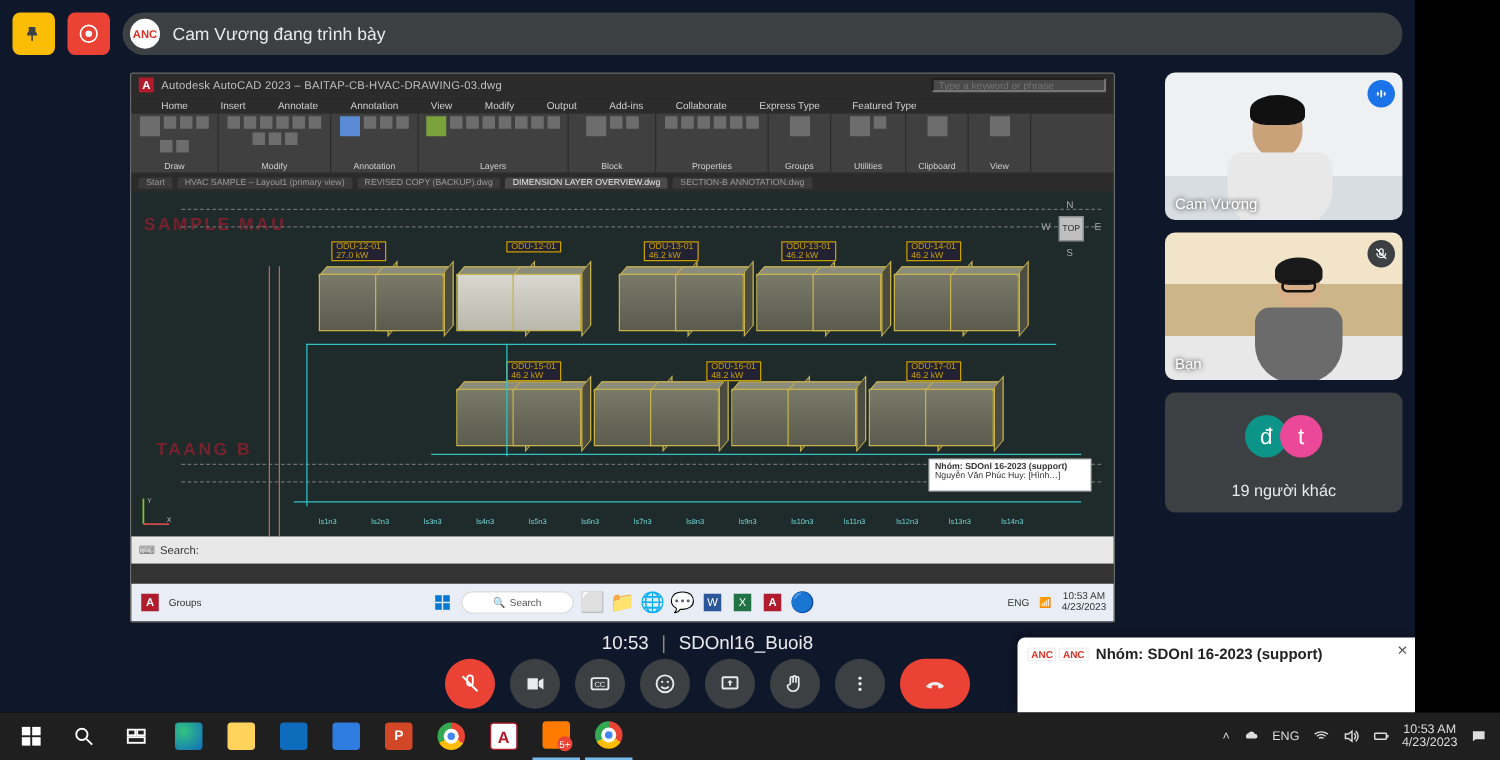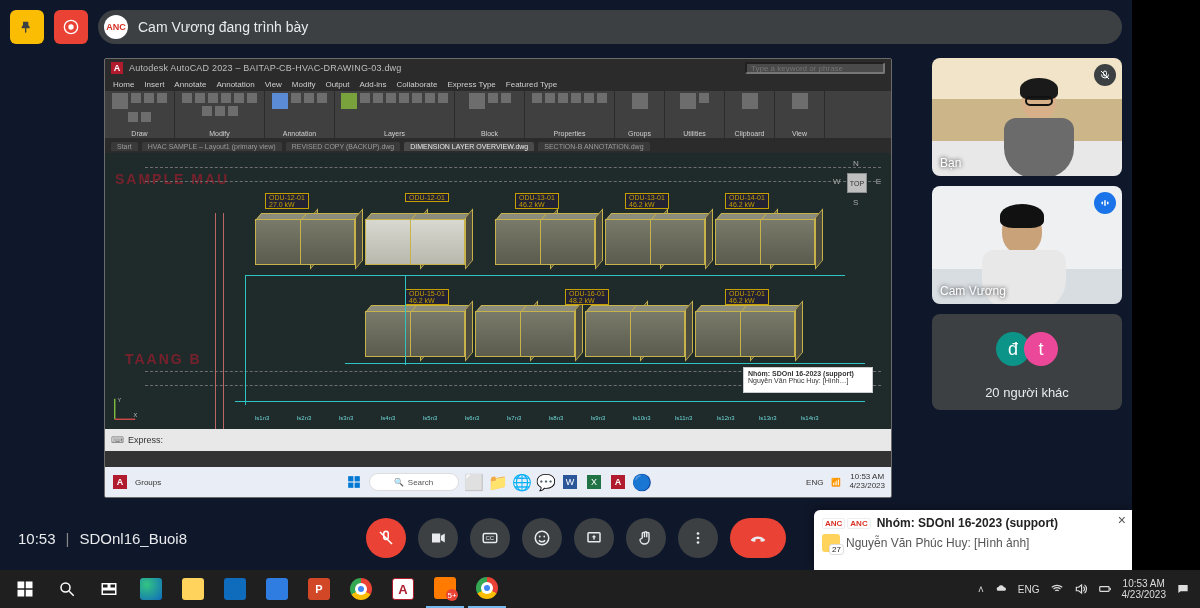--- a/index.html
+++ b/index.html
@@ -34,21 +34,21 @@
   position: absolute; top: 58px; left: 104px; width: 788px; height: 440px;
   background: #3b3b3b; border: 1px solid #6b6b6b; border-radius: 2px;
   display: flex; flex-direction: column; overflow: hidden;
 }
 .acad-title { height: 18px; background: #2b2b2b; display:flex; align-items:center; justify-content:space-between; padding:0 6px; }
 .acad-title-left { display:flex; align-items:center; gap:6px; }
 .acad-logo { width:12px; height:12px; background:#b01c2e; color:#fff; font-size:9px; font-weight:700; display:flex; align-items:center; justify-content:center; }
 .acad-title-text { font-size:9px; color:#bfbfbf; letter-spacing:.2px; }
 .acad-search { width:140px; height:12px; background:#4a4a4a; border-radius:2px; font-size:8px; color:#9a9a9a; padding:0 4px; }
 .acad-menu { height: 14px; background:#2b2b2b; display:flex; gap:10px; padding:0 8px; align-items:center; }
-.acad-menu span { font-size:8px; color:#cfcfcf; }
+.acad-menu span { font-size:8px; color:#cfcfcf;margin-left:16px; }
 .ribbon { height: 48px; background: #404040; border-bottom:1px solid #2b2b2b; display:flex; }
 .ribbon-panel { border-right:1px solid #2b2b2b; padding:2px 6px 0; display:flex; flex-direction:column; align-items:center; }
 .ribbon-icons { display:flex; gap:3px; flex-wrap:wrap; justify-content:center; }
 .ribbon-icons i { width:10px; height:10px; background:#6d6d6d; display:block; }
 .ribbon-icons i.big { width:16px; height:16px; }
 .ribbon-label { font-size:7px; color:#cfcfcf; margin-top:auto; padding-bottom:1px; }
 .doc-tabs { height:14px; background:#2b2b2b; display:flex; gap:4px; padding-left:6px; align-items:center; }
 .doc-tab { font-size:7px; color:#9a9a9a; background:#3a3a3a; padding:1px 6px; border-radius:2px 2px 0 0; }
 .doc-tab.active { color:#e8e8e8; background:#4a4a4a; }
 .canvas { flex:1; background:#1f2a2a; position:relative; overflow:hidden; }
@@ -94,21 +94,21 @@
 .tile-badge svg{ width:12px; height:12px; fill:#fff;}
 .head { position:absolute; border-radius:50% 50% 45% 45%; background:#caa27a; }
 .torso{ position:absolute; border-radius:12px 12px 30px 30px; }
 .avatars-tile{ display:flex; align-items:center; justify-content:center; gap:-6px;}
 .avatars-tile .ball{ width:34px; height:34px; border-radius:50%; color:#fff; font-size:18px; font-weight:500; display:flex; align-items:center; justify-content:center;}
 .pcount{ position:absolute; left:0; right:0; bottom:10px; text-align:center; font-size:13px; color:#e8eaed;}
 
 
 .meet-bottom {
   position:absolute; left:0; right:0; bottom:0; height:64px;
-  display:flex; align-items:center; justify-content:space-between; padding:0 18px;
+  display:flex; align-items:center; justify-content:space-between; padding:0 18px;flex-direction:column;
 }
 .meet-left{ display:flex; align-items:center; gap:10px; font-size:15px; }
 .meet-left .divider{ color:#888; }
 .meet-controls{ display:flex; gap:12px; }
 .ctl{ width:40px; height:40px; border-radius:50%; background:#3c4043; display:flex; align-items:center; justify-content:center; cursor:pointer;}
 .ctl.red{ background:#ea4335; }
 .ctl.hang{ width:56px; border-radius:20px; background:#ea4335;}
 .ctl svg{ width:18px; height:18px; fill:#e8eaed; }
 
 
@@ -440,21 +440,21 @@
       </div>
 
       <div class="acad-notify">
         <div style="font-weight:600">Nhóm: SDOnl 16-2023 (support)</div>
         <div>Nguyễn Văn Phúc Huy: [Hình…]</div>
       </div>
     </div>
 
     <div class="command-line">
       <span style="color:#777">⌨</span>
-        <span>Express:</span>
+        <span>Search:</span>
     </div>
 
     <div class="layout-tabs">
       <span>Model</span>
       <span>HVAC A-0000</span>
       <span>MC001</span>
     </div>
     <div class="status-bar"></div>
 
     <div class="win-taskbar">
@@ -492,51 +492,51 @@
         <span>📶</span>
         <div class="clock">
           <div>10:53 AM</div>
           <div>4/23/2023</div>
         </div>
       </div>
     </div>
   </div>
 
   <div class="pstrip">
+    <div class="tile office">
+      <div class="tile-badge">
+          <svg viewBox="0 0 24 24">
+            <rect x="5" y="9" width="3" height="6" rx="1.5"></rect>
+            <rect x="10.5" y="6" width="3" height="12" rx="1.5"></rect>
+            <rect x="16" y="9" width="3" height="6" rx="1.5"></rect>
+          </svg>
+        </div>
+      <div class="head" style="top:22px;left:70px;width:40px;height:46px"></div>
+      <div style="position:absolute;top:18px;left:68px;width:44px;height:24px;background:#111;border-radius:50% 50% 30% 30%"></div>
+      <div class="torso" style="top:64px;left:50px;width:84px;height:60px;background:#e8e8e8"></div>
+      <div class="tile-name">Cam Vương</div>
+    </div>
     <div class="tile kitchen">
       <div class="tile-badge mute">
           <svg viewBox="0 0 24 24">
             <path d="M19 11a7 7 0 0 1-14 0M12 4a3 3 0 0 1 3 3v4a3 3 0 0 1-6 0V7a3 3 0 0 1 3-3zM4 4l16 16" stroke="#fff" stroke-width="2" fill="none"></path>
           </svg>
         </div>
       <div class="head" style="top:22px;left:90px;width:34px;height:40px;background:#d7b089"></div>
       <div style="position:absolute;top:20px;left:88px;width:38px;height:22px;background:#1a1a1a;border-radius:50% 50% 30% 30%"></div>
       <div style="position:absolute;top:38px;left:93px;width:28px;height:10px;border:2px solid #111;border-radius:6px;background:transparent"></div>
       <div class="torso" style="top:60px;left:72px;width:70px;height:60px;background:#6b6b6b"></div>
       <div class="tile-name">Bạn</div>
     </div>
-    <div class="tile office">
-      <div class="tile-badge">
-          <svg viewBox="0 0 24 24">
-            <rect x="5" y="9" width="3" height="6" rx="1.5"></rect>
-            <rect x="10.5" y="6" width="3" height="12" rx="1.5"></rect>
-            <rect x="16" y="9" width="3" height="6" rx="1.5"></rect>
-          </svg>
-        </div>
-      <div class="head" style="top:22px;left:70px;width:40px;height:46px"></div>
-      <div style="position:absolute;top:18px;left:68px;width:44px;height:24px;background:#111;border-radius:50% 50% 30% 30%"></div>
-      <div class="torso" style="top:64px;left:50px;width:84px;height:60px;background:#e8e8e8"></div>
-      <div class="tile-name">Cam Vương</div>
-    </div>
     <div class="tile" style="height:96px">
       <div class="avatars-tile" style="position:absolute;inset:0 0 26px 0">
         <div class="ball" style="background:#0d9488">đ</div>
         <div class="ball" style="background:#ec4899;margin-left:-6px">t</div>
       </div>
-      <div class="pcount">20 người khác</div>
+      <div class="pcount">19 người khác</div>
     </div>
   </div>
 
   <div class="meet-bottom">
     <div class="meet-left">
       <span>10:53</span>
       <span class="divider">|</span>
       <span>SDOnl16_Buoi8</span>
     </div>
     <div class="meet-controls">
@@ -592,26 +592,20 @@
   </div>
 
   <div class="chat-pop">
     <div class="close">×</div>
     <div class="chat-line1">
       <div class="logos">
           <span>ANC</span>
           <span>ANC</span>
         </div>
       <b>Nhóm: SDOnl 16-2023 (support)</b>
-    </div>
-    <div class="chat-line2">
-      <div class="pic">
-          <div class="badge">27</div>
-        </div>
-      <span>Nguyễn Văn Phúc Huy: [Hình ảnh]</span>
     </div>
   </div>
 
 </div>
 
 <div class="host-tb">
   <div class="apps">
     <div class="hicon">
         <svg width="18" height="18" viewBox="0 0 24 24" fill="#fff">
           <rect x="2" y="2" width="9" height="9"></rect>

